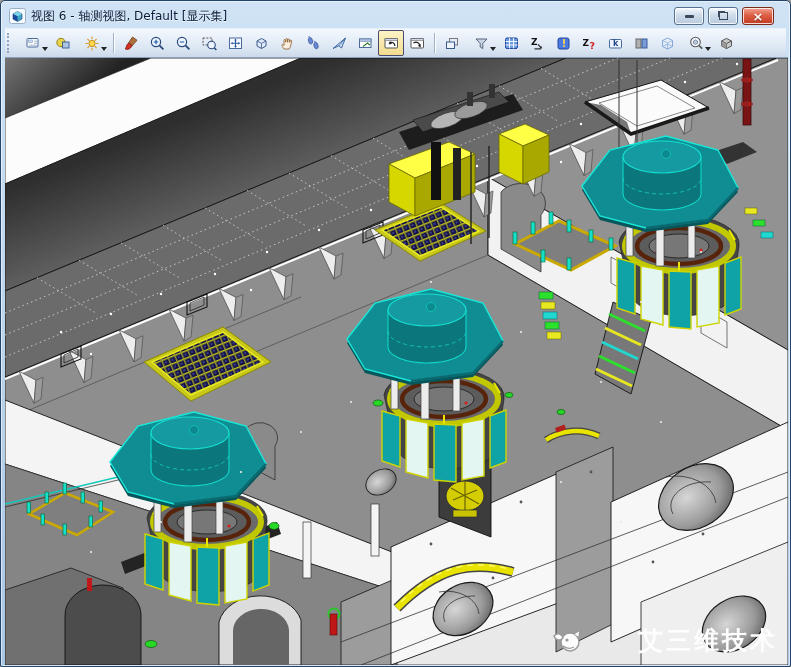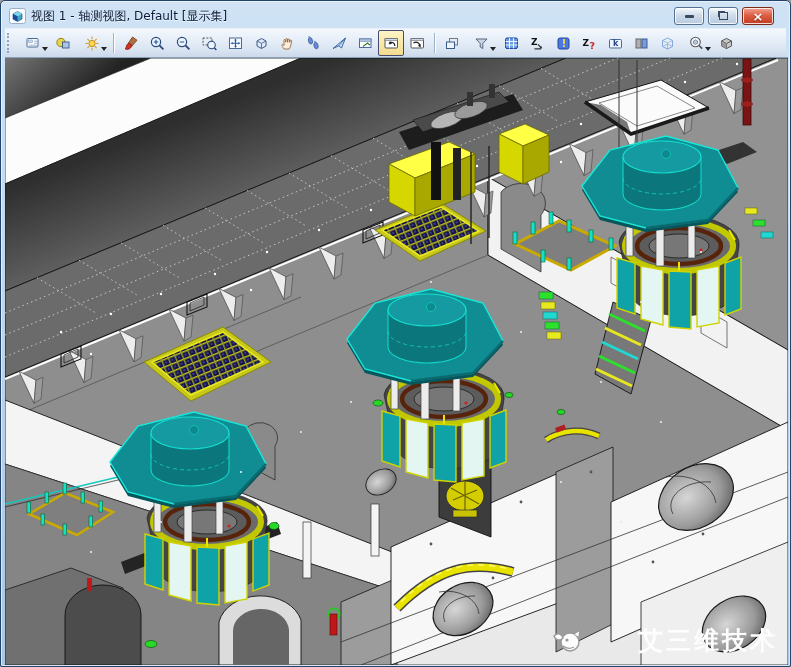--- a/index.html
+++ b/index.html
@@ -40,21 +40,21 @@
 
 <div class="window">
 
   <div class="titlebar">
     <svg class="title-icon" viewBox="0 0 17 16">
       <rect x="0.5" y="0.5" width="16" height="15" rx="2" fill="#f8fbff" stroke="#9ab0c8"></rect>
       <path d="M4,6 8.5,3.6 13,6v5L8.5,13.4 4,11z" fill="#3fa8c8" stroke="#123a6a" stroke-width="0.6"></path>
       <path d="M4,6l4.5,2.2L13,6 8.5,3.6z" fill="#7fd4ea"></path>
       <path d="M4,6l4.5,2.2v5.2L4,11z" fill="#1a4a9a"></path>
     </svg>
-    <span class="title-text">视图 1 - 轴测视图, Default [显示集]</span>
+    <span class="title-text">视图 6 - 轴测视图, Default [显示集]</span>
     <div class="win-controls">
       <div class="wbtn">
           <span class="glyph-min"></span>
         </div>
       <div class="wbtn">
           <span class="glyph-restore"></span>
         </div>
       <div class="wbtn close">
           <span class="glyph-close">×</span>
         </div>

